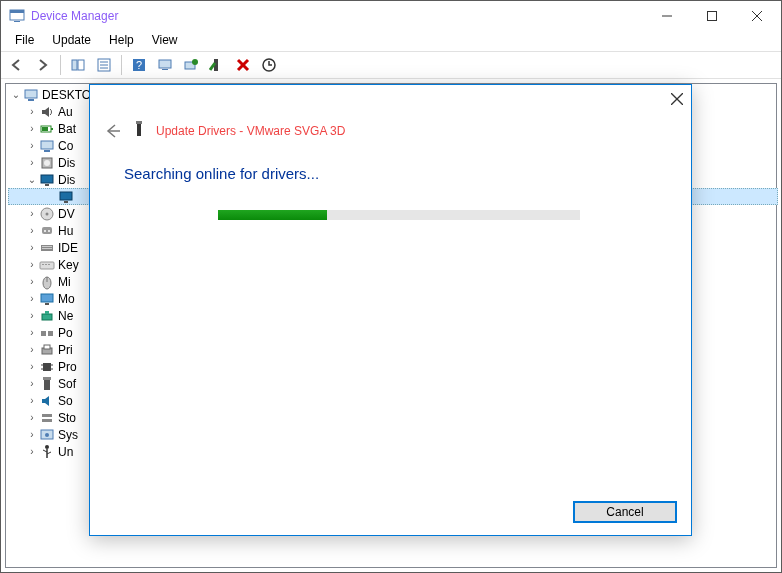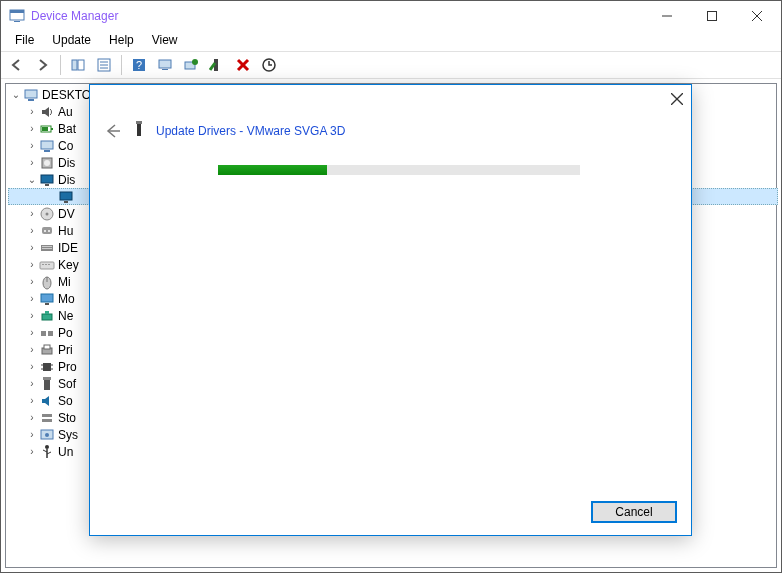--- a/index.html
+++ b/index.html
@@ -23,27 +23,27 @@
 .tree .ico { width: 16px; height: 16px; margin: 0 3px 0 1px; flex-shrink: 0; }
 .tree .d1 { padding-left: 2px; }
 .tree .d2 { padding-left: 18px; }
 .tree .d3 { padding-left: 36px; }
 .tree .sel { background: #cce8ff; border: 1px dotted #7ab; }
 
 .dialog { position: absolute; left: 88px; top: 83px; width: 603px; height: 452px; background: #fff; border: 1px solid #0078d7; box-shadow: 0 4px 20px rgba(0,0,0,0.25); z-index: 10; }
 .dialog .dlgbar { height: 32px; display:flex; align-items:flex-start; justify-content:flex-end; padding:6px 8px 0 0;}
 .dialog .dlghdr { display:flex; align-items:center; padding: 0 10px 0 8px; height: 28px; }
 .dialog .back { width:28px; height:24px; display:flex; align-items:center; justify-content:center; opacity:.8;}
-.dialog .dlgtitle { font-size: 12px; color:#1d4ed8; margin-left: 8px; }
+.dialog .dlgtitle { font-size: 12px; color:#ef4444; margin-left: 8px; }
 .dialog .body { padding: 20px 34px 0 34px; }
 .dialog .headline { color:#003399; font-size: 15px; margin-bottom: 28px; }
 .dialog .progress { margin-left: 94px; width: 362px; height: 10px; background:#e6e6e6; position:relative; }
 .dialog .progress .fill { position:absolute; left:0; top:0; bottom:0; width:30%; background: linear-gradient(#1fa51f,#0a8a0a); }
 .dialog .footer { position:absolute; bottom:12px; right:14px; }
-.dialog .btn-cancel { width:86px; height:22px; font-size:12px; background:#e1e1e1; border:2px solid #0078d7; }.ic-x{stroke:#c00}
+.dialog .btn-cancel { width:104px; height:22px; font-size:12px; background:#e1e1e1; border:2px solid #0078d7; }.ic-x{stroke:#c00}
 </style>
 </head>
 <body>
 
 <div class="titlebar">
   <span class="app-icon">
     <svg viewBox="0 0 16 16" width="16" height="16">
         <rect x="1" y="2" width="14" height="10" fill="#fff" stroke="#4f7db3"></rect>
         <rect x="1" y="2" width="14" height="3" fill="#4f7db3"></rect>
         <rect x="5" y="13" width="6" height="1" fill="#4f7db3"></rect>
@@ -348,20 +348,21 @@
           <line x1="5" y1="9" x2="17" y2="9" stroke="#555" stroke-width="1.5"></line>
         </svg>
       </span>
     <span style="margin-left:6px"><svg width="16" height="16">
           <rect x="5" y="1" width="4" height="14" fill="#333"></rect>
           <rect x="4" y="0" width="6" height="3" fill="#777"></rect>
         </svg></span>
     <span class="dlgtitle">Update Drivers - VMware SVGA 3D</span>
   </div>
   <div class="body">
+    <div class="headline">Searching online for drivers...</div>
     <div class="progress">
       <div class="fill" id="progress-fill" style="width: 30%;"></div>
     </div>
   </div>
   <div class="footer">
     <button class="btn-cancel">Cancel</button>
   </div>
 </div>
 
 </body></html>

